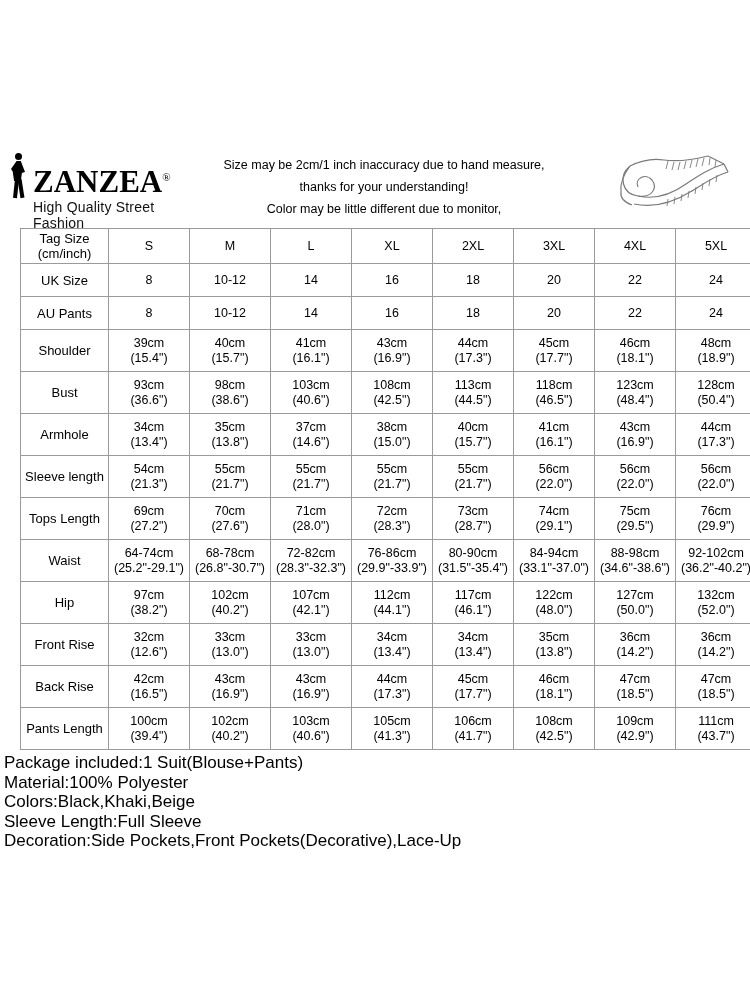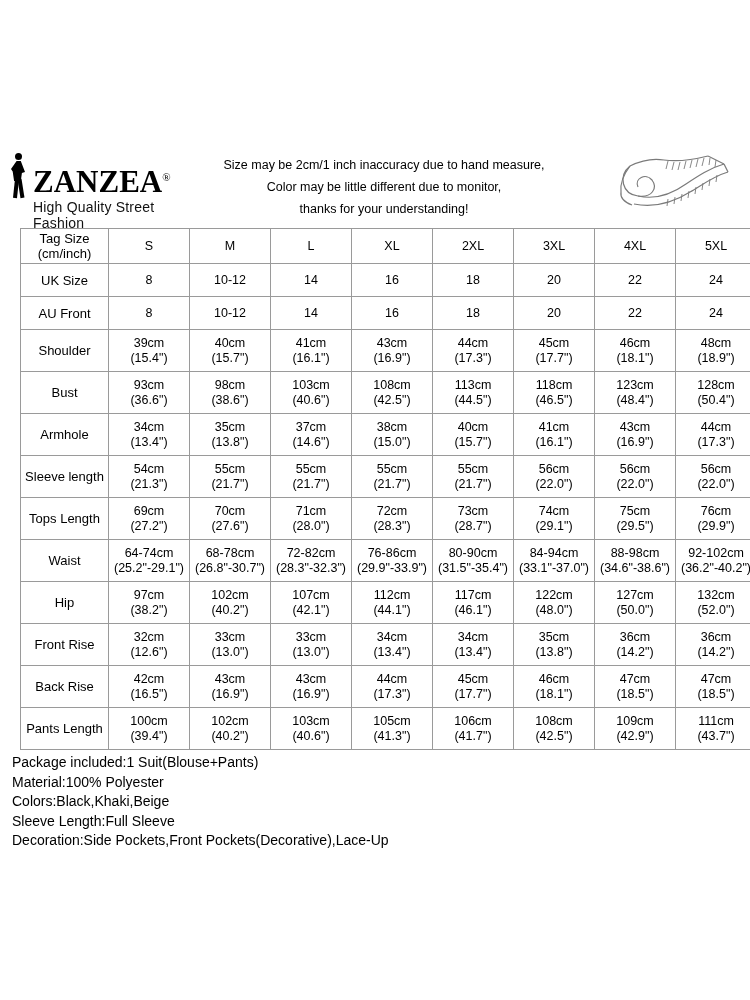--- a/index.html
+++ b/index.html
@@ -142,22 +142,22 @@
   }
   .col-head { width: 88px; }
   .col-val { width: 81px; }
   .dual { line-height: 15px; }
   .dual .inch { display: block; }
   tr.tall td { height: 37px; }
   tr.short td { height: 28px; }
 
   
   .notes {
-    margin: 3px 0 0 12px;
-    font-size: 14px;
+    margin: 3px 0 0 4px;
+    font-size: 17px;
     line-height: 19.5px;
   }
   .notes div { white-space: nowrap; }
 </style>
 </head>
 <body>
 
 <div class="page">
   <div class="sheet">
 
@@ -171,22 +171,22 @@
             <div class="leg1"></div>
             <div class="leg2"></div>
           </div>
           <div class="brand-name"><span>ZANZEA</span><span class="brand-reg">®</span></div>
         </div>
         <div class="brand-tag">High Quality Street Fashion</div>
       </div>
 
       <div class="notice">
         <div>Size may be 2cm/1 inch inaccuracy due to hand measure,</div>
+        <div>thanks for your understanding!</div>
         <div>Color may be little different due to monitor,</div>
-        <div>thanks for your understanding!</div>
       </div>
 
       <div class="tape">
         <svg width="120" height="62" viewBox="0 0 120 62" fill="none" stroke="#7a7a7a" stroke-width="1.2">
           <path d="M18 12 C6 22, 10 40, 26 42 C40 44, 46 34, 40 26 C34 19, 22 24, 26 33"></path>
           <path d="M26 42 C44 46, 60 40, 74 30 C86 22, 98 14, 112 10"></path>
           <path d="M22 50 C42 54, 62 48, 78 38 C90 31, 102 22, 116 18"></path>
           <path d="M18 12 C28 7, 40 4, 52 6"></path>
           <path d="M52 6 C66 8, 80 6, 96 2"></path>
           <path d="M96 2 L112 10"></path>
@@ -248,21 +248,21 @@
             <td>8</td>
             <td>10-12</td>
             <td>14</td>
             <td>16</td>
             <td>18</td>
             <td>20</td>
             <td>22</td>
             <td>24</td>
           </tr>
           <tr class="short">
-            <td class="rowhead">AU Front</td>
+            <td class="rowhead">AU Pants</td>
             <td>8</td>
             <td>10-12</td>
             <td>14</td>
             <td>16</td>
             <td>18</td>
             <td>20</td>
             <td>22</td>
             <td>24</td>
           </tr>
           <tr class="tall">

